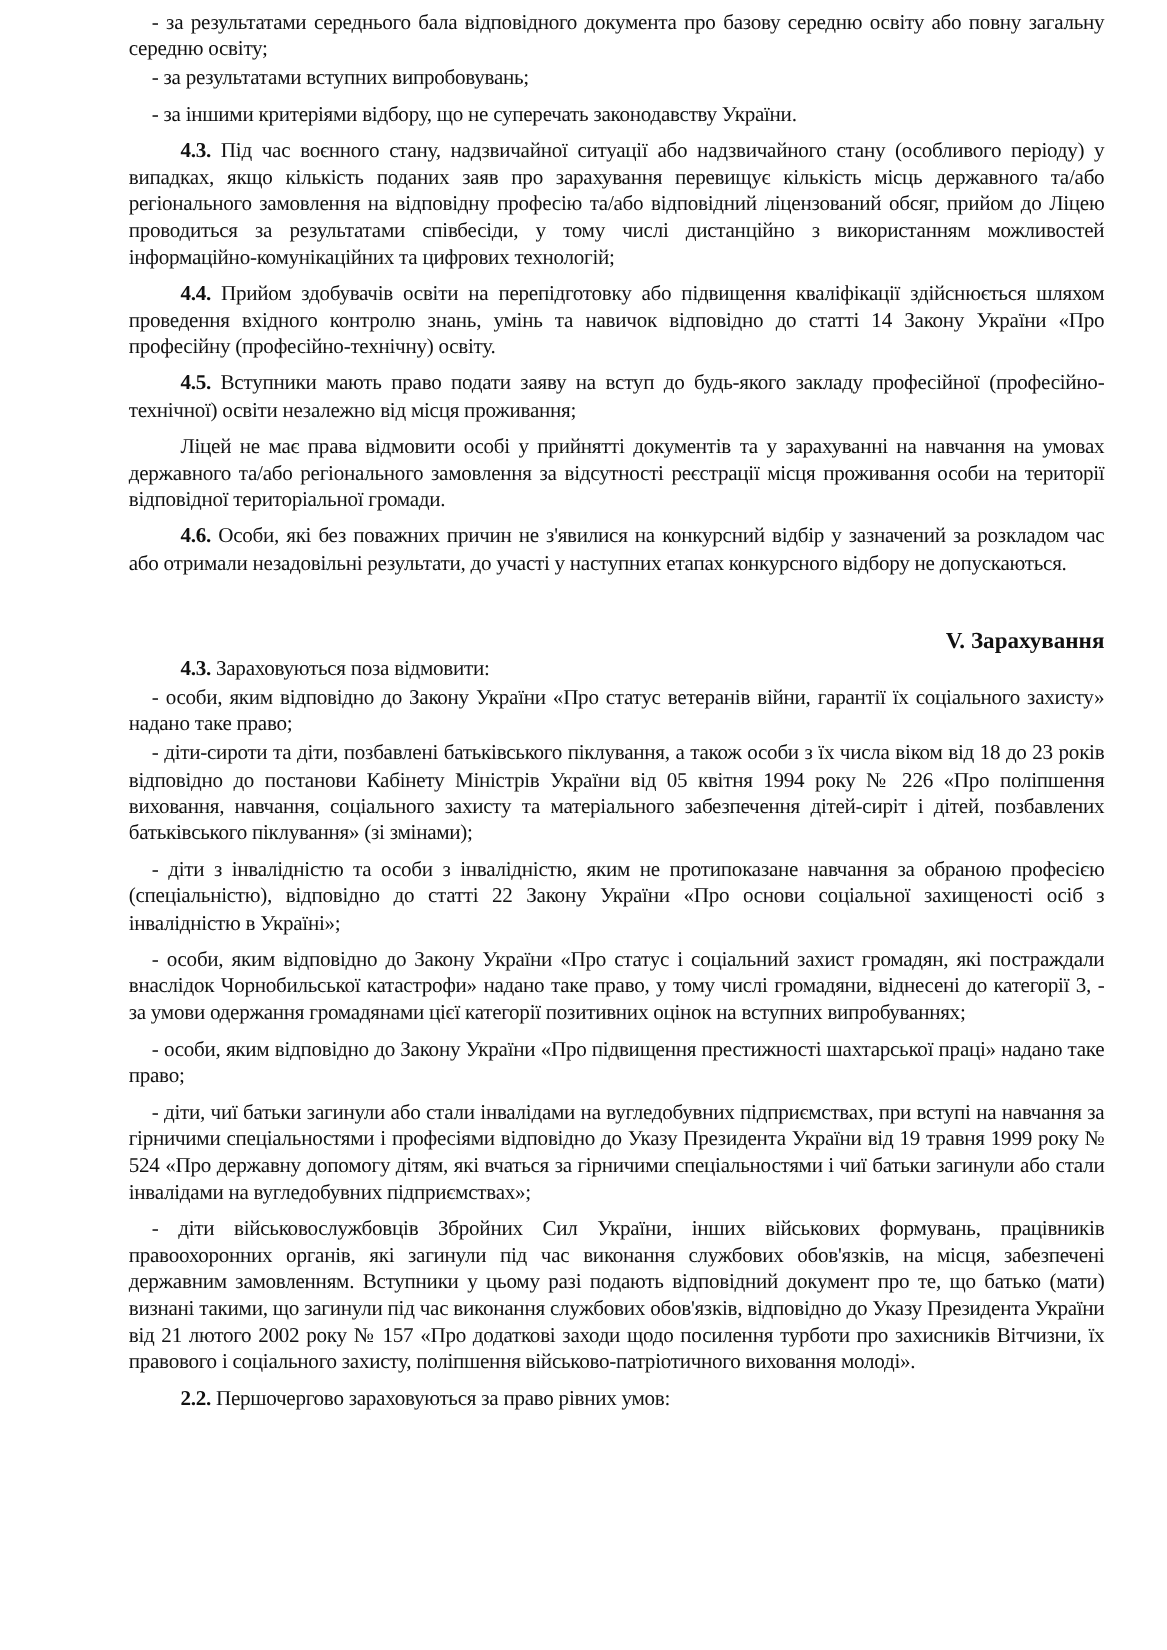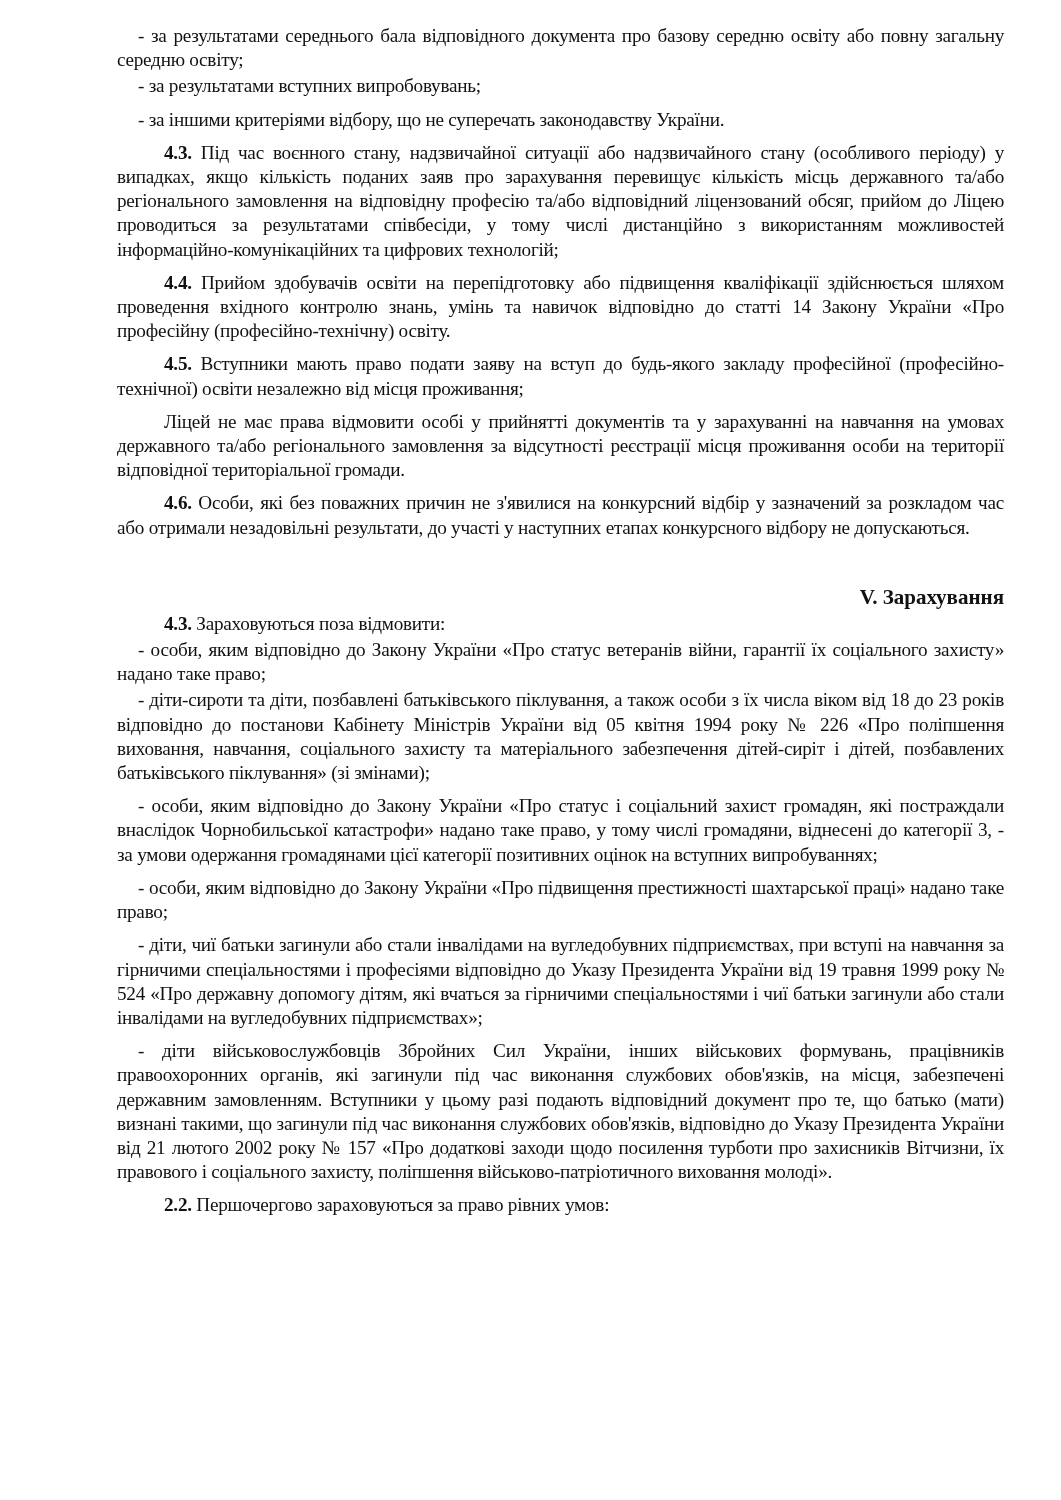--- a/index.html
+++ b/index.html
@@ -5,21 +5,21 @@
   html, body { margin: 0; padding: 0; background: #ffffff; }
   body {
     width: 1061px; height: 1500px; overflow: hidden;
     font-family: "Liberation Serif", "DejaVu Serif", serif;
     color: #111111;
   }
   .page {
     position: relative;
     width: 1061px; height: 1500px;
     box-sizing: border-box;
-    padding: 24px 57px 0 117px;
+    padding: 9px 57px 0 117px;
   }
   .p {
     font-size: 19.2px;
     line-height: 24.2px;
     text-align: justify;
     margin: 0 0 9px 0;
     letter-spacing: -0.25px;
   }
   .p.ind1 { text-indent: 21px; }
   .p.ind2 { text-indent: 47px; }
@@ -52,20 +52,21 @@
   <p class="p ind2">Ліцей не має права відмовити особі у прийнятті документів та у зарахуванні на навчання на умовах державного та/або регіонального замовлення за відсутності реєстрації місця проживання особи на території відповідної територіальної громади.</p>
 
   <p class="p ind2"><span class="num">4.6.</span><span> Особи, які без поважних причин не з'явилися на конкурсний відбір у зазначений за розкладом час або отримали незадовільні результати, до участі у наступних етапах конкурсного відбору не допускаються.</span></p>
 
   <div class="heading">V. Зарахування</div>
 
   <p class="p ind2 tight"><span class="num">4.3.</span><span> Зараховуються поза відмовити:</span></p>
 
   <p class="p ind1 tight">- особи, яким відповідно до Закону України «Про статус ветеранів війни, гарантії їх соціального захисту» надано таке право;</p>
   <p class="p ind1">- діти-сироти та діти, позбавлені батьківського піклування, а також особи з їх числа віком від 18 до 23 років відповідно до постанови Кабінету Міністрів України від 05 квітня 1994 року № 226 «Про поліпшення виховання, навчання, соціального захисту та матеріального забезпечення дітей-сиріт і дітей, позбавлених батьківського піклування» (зі змінами);</p>
+  <p class="p ind1">- діти з інвалідністю та особи з інвалідністю, яким не протипоказане навчання за обраною професією (спеціальністю), відповідно до статті 22 Закону України «Про основи соціальної захищеності осіб з інвалідністю в Україні»;</p>
   <p class="p ind1">- особи, яким відповідно до Закону України «Про статус і соціальний захист громадян, які постраждали внаслідок Чорнобильської катастрофи» надано таке право, у тому числі громадяни, віднесені до категорії 3, - за умови одержання громадянами цієї категорії позитивних оцінок на вступних випробуваннях;</p>
   <p class="p ind1">- особи, яким відповідно до Закону України «Про підвищення престижності шахтарської праці» надано таке право;</p>
   <p class="p ind1">- діти, чиї батьки загинули або стали інвалідами на вугледобувних підприємствах, при вступі на навчання за гірничими спеціальностями і професіями відповідно до Указу Президента України від 19 травня 1999 року № 524 «Про державну допомогу дітям, які вчаться за гірничими спеціальностями і чиї батьки загинули або стали інвалідами на вугледобувних підприємствах»;</p>
   <p class="p ind1">- діти військовослужбовців Збройних Сил України, інших військових формувань, працівників правоохоронних органів, які загинули під час виконання службових обов'язків, на місця, забезпечені державним замовленням. Вступники у цьому разі подають відповідний документ про те, що батько (мати) визнані такими, що загинули під час виконання службових обов'язків, відповідно до Указу Президента України від 21 лютого 2002 року № 157 «Про додаткові заходи щодо посилення турботи про захисників Вітчизни, їх правового і соціального захисту, поліпшення військово-патріотичного виховання молоді».</p>
 
   <p class="p ind2"><span class="num">2.2.</span><span> Першочергово зараховуються за право рівних умов:</span></p>
 
 </div>
 
 </body></html>

